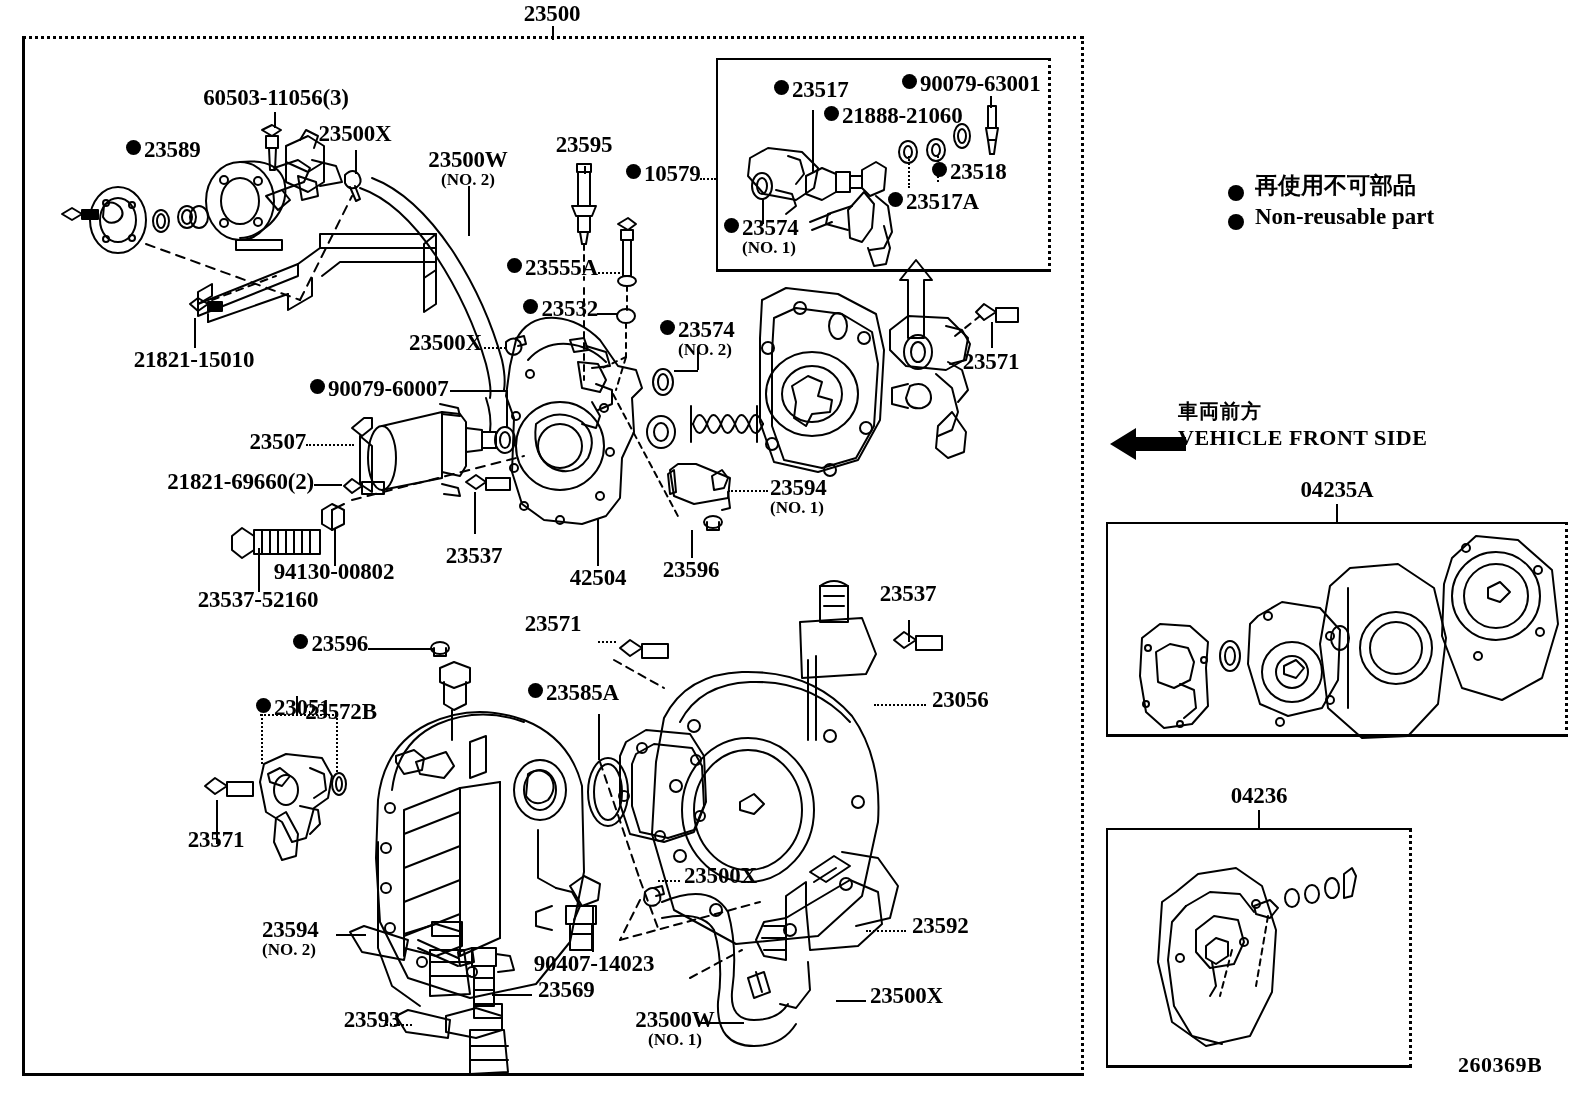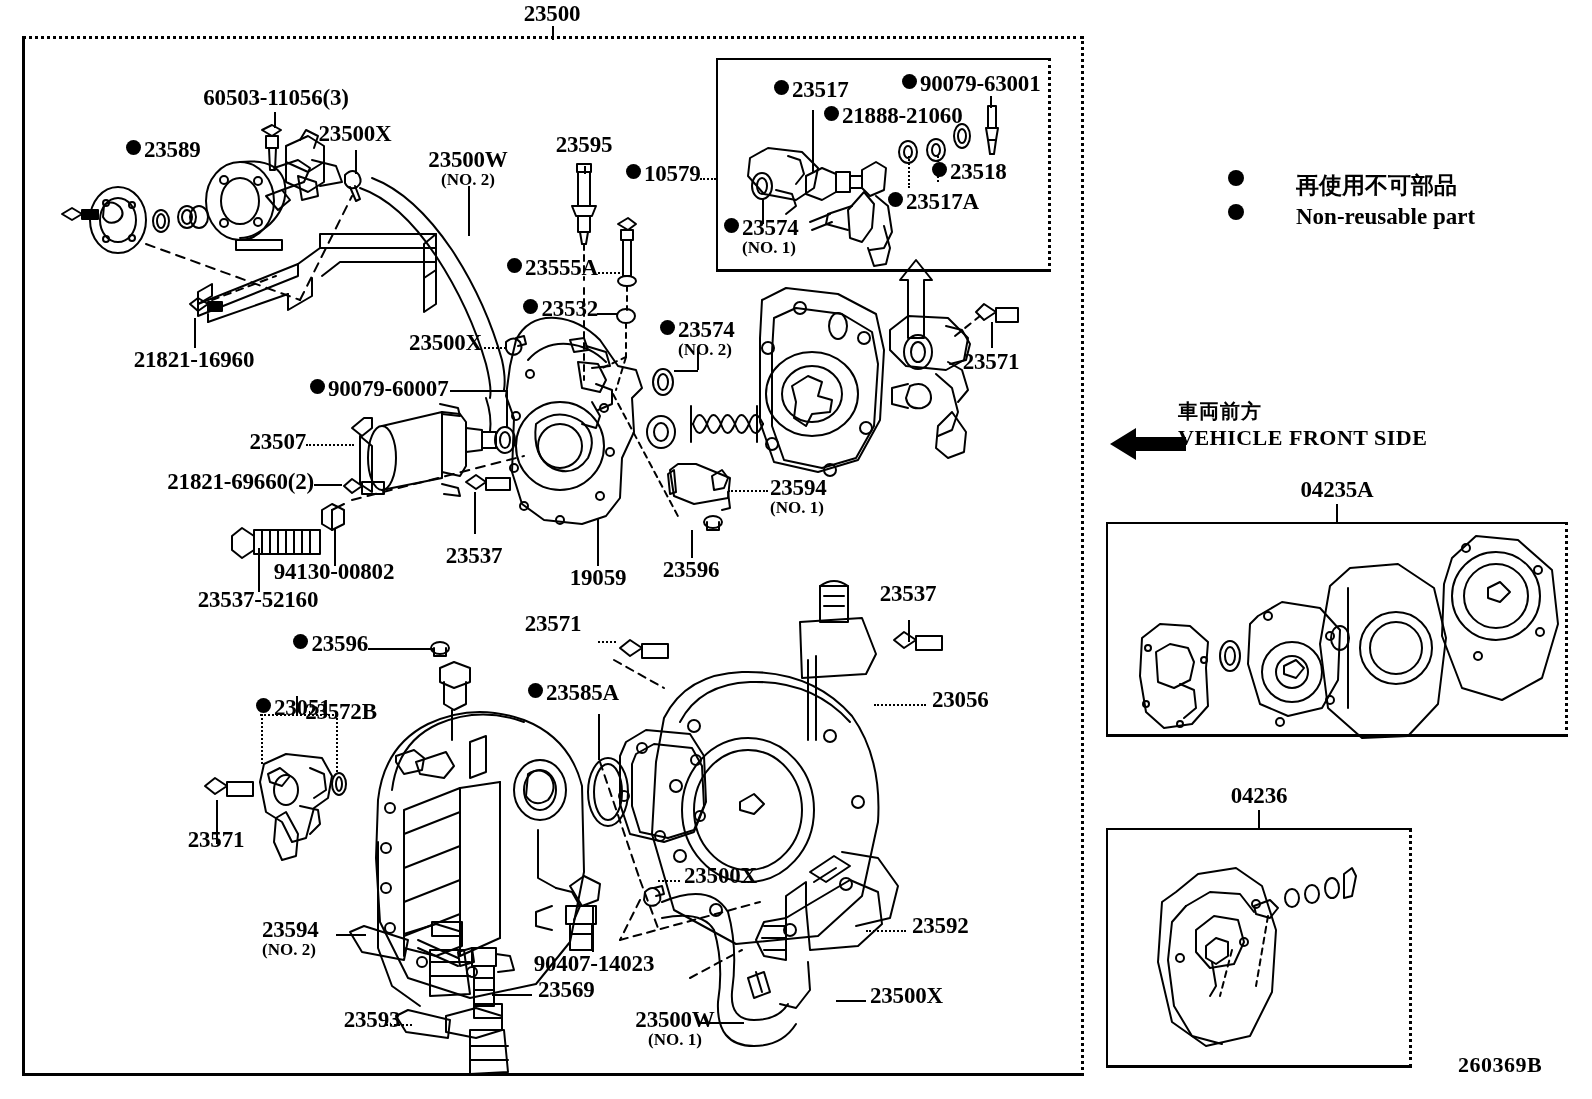--- a/index.html
+++ b/index.html
@@ -30,21 +30,21 @@
 
   
   .ldr{position:absolute;background:#000;}
   .ldr-h{height:2px;}
   .ldr-v{width:2px;}
   .ldot-h{position:absolute;height:0;border-top:2px dotted #000;}
   .ldot-v{position:absolute;width:0;border-left:2px dotted #000;}
 
   
   .legend{position:absolute;font-weight:bold;}
-  .legend .row{display:flex;align-items:flex-start;margin-bottom:3px;gap:41px;}
+  .legend .row{display:flex;align-items:flex-end;margin-bottom:3px;}
   .legend .row .t{margin-left:8px;font-size:23px;white-space:nowrap;}
   .legend .jp{font-family:"DejaVu Sans",sans-serif;font-size:21px;font-weight:bold;}
 
   .frontside{position:absolute;font-weight:bold;}
   .frontside .jp{font-family:"DejaVu Sans",sans-serif;font-size:20px;
       font-weight:bold;letter-spacing:1px;}
   .frontside .en{font-size:22px;letter-spacing:0.5px;white-space:nowrap;}
 
   .pageid{position:absolute;font-weight:bold;font-size:22px;letter-spacing:0.5px;}
 
@@ -584,21 +584,21 @@
 
 <div class="lbl ctr" style="left:534px;top:133px;width:100px;">
   <span>23595</span>
 </div>
 
 <div class="lbl" style="left:626px;top:162px;">
   <span class="dot"></span><span>10579</span>
 </div>
 
 <div class="lbl ctr" style="left:114px;top:348px;width:160px;">
-  <span>21821-16960</span>
+  <span>21821-15010</span>
 </div>
 
 <div class="lbl rt" style="left:398px;top:256px;width:200px;">
   <span class="dot"></span><span>23555A</span>
 </div>
 
 <div class="lbl rt" style="left:398px;top:297px;width:200px;">
   <span class="dot"></span><span>23532</span>
 </div>
 
@@ -629,21 +629,21 @@
 
 <div class="lbl ctr" style="left:178px;top:588px;width:160px;">
   <span>23537-52160</span>
 </div>
 
 <div class="lbl ctr" style="left:424px;top:544px;width:100px;">
   <span>23537</span>
 </div>
 
 <div class="lbl ctr" style="left:548px;top:566px;width:100px;">
-  <span>19059</span>
+  <span>42504</span>
 </div>
 
 <div class="lbl" style="left:770px;top:476px;">
   <span>23594</span>
   <span class="sub">(NO. 1)</span>
 </div>
 
 <div class="lbl ctr" style="left:641px;top:558px;width:100px;">
   <span>23596</span>
 </div>

